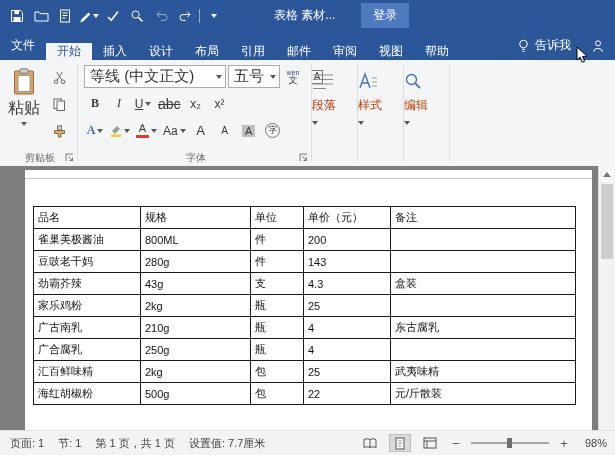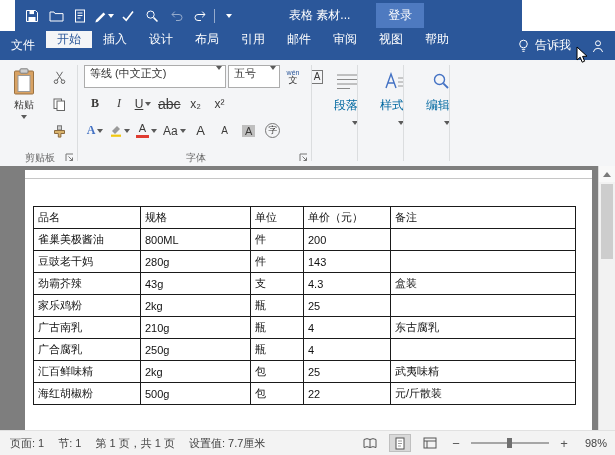--- a/index.html
+++ b/index.html
@@ -7,61 +7,61 @@
     width:615px;height:455px;position:relative;overflow:hidden;background:#fff;
     font-family:"Liberation Sans","DejaVu Sans",sans-serif;
     font-size:12px;color:#333;
   }
   svg{display:block;}
   .caret{width:0;height:0;border-left:3px solid transparent;border-right:3px solid transparent;
          border-top:4px solid #5a5a5a;display:inline-block;}
   .caret.white{border-top-color:#fff;}
 
   
-  #titlebar{position:absolute;top:0;left:15px;width:507px;height:31px;
+  #titlebar{position:absolute;top:0;left:0;width:615px;height:31px;
             background:var(--accent,#2B579A);display:flex;align-items:center;color:#fff;}
   .qat{display:flex;align-items:center;padding-left:5px;}
   .qbtn{width:24px;height:24px;display:flex;align-items:center;justify-content:center;}
   .qat-sep{width:1px;height:14px;background:rgba(255,255,255,.5);margin:0 2px;}
   #doc-title{font-size:12px;margin-left:48px;white-space:nowrap;}
   #login-btn{margin-left:26px;background:var(--login,#4E7AC0);padding:4px 12px;font-size:12px;}
 
   
   #tabrow{position:absolute;top:31px;left:0;width:615px;height:29px;
           background:var(--accent,#2B579A);display:flex;align-items:stretch;color:#fff;font-size:12px;}
   .tab{display:flex;align-items:center;padding:0 11px;white-space:nowrap;}
   .tab.active{background:#F4F5F7;color:var(--accent,#2B579A);}
-  #tab-strip{display:flex;align-items:flex-start;}
+  #tab-strip{display:flex;align-items:flex-end;}
   .tabspacer{flex:1;}
   .tab-right{display:flex;align-items:center;gap:5px;padding:0 10px;white-space:nowrap;}
 
   
   #ribbon{position:absolute;top:60px;left:0;width:615px;height:106px;background:#F4F5F7;
           border-bottom:1px solid #D0D2D4;display:flex;}
   .rgroup{position:relative;height:100%;flex:0 0 auto;}
   .rgroup:after{content:"";position:absolute;right:0;top:5px;bottom:5px;width:1px;background:#DBDDDF;}
   .rgroup-label{position:absolute;left:12px;right:10px;bottom:2px;height:13px;font-size:10px;color:#666;
                 display:flex;align-items:center;justify-content:center;}
   .launcher{position:absolute;right:4px;bottom:4px;}
 
   
   #grp-clipboard{width:78px;}
   .paste-big{position:absolute;left:4px;top:4px;width:40px;height:82px;display:flex;
-             flex-direction:column;align-items:center;gap:3px;padding-top:4px;font-size:10px;color:#3b3a39;}
+             flex-direction:column;align-items:center;gap:3px;padding-top:4px;font-size:16px;color:#3b3a39;}
   .clip-col{position:absolute;left:48px;top:8px;display:flex;flex-direction:column;gap:9px;}
   .sbtn{width:22px;height:18px;display:flex;align-items:center;justify-content:center;}
 
   
   #grp-font{width:234px;}
   .font-row{position:absolute;left:6px;display:flex;align-items:center;gap:2px;}
   .row1{top:5px;}
   .row2{top:33px;}
   .row3{top:60px;}
-  .combo{background:#fff;border:1px solid #ACACAC;height:21px;display:flex;align-items:flex-start;
-         font-size:11px;color:#333;padding:0 3px 0 5px;gap:4px;white-space:nowrap;overflow:hidden;}
+  .combo{background:#fff;border:1px solid #ACACAC;height:21px;display:flex;align-items:center;
+         font-size:15px;color:#333;padding:0 3px 0 5px;gap:4px;white-space:nowrap;overflow:hidden;}
   .combo .caret{margin-left:auto;}
   .font-name{width:132px;}
   .font-size{width:42px;}
   .fbtn{height:21px;min-width:18px;padding:0 2px;display:flex;align-items:center;justify-content:center;
         gap:2px;font-size:12px;color:#3b3a39;}
   .b-bold{font-weight:bold;font-family:"Liberation Serif","DejaVu Serif",serif;}
   .b-italic{font-style:italic;font-family:"Liberation Serif","DejaVu Serif",serif;}
   .b-underline{text-decoration:underline;}
   .b-strike{text-decoration:line-through;font-size:14px;}
   .fx-A{color:#4472C4;font-weight:bold;font-family:"Liberation Serif","DejaVu Serif",serif;}
@@ -73,22 +73,22 @@
   .shade-A{background:#BFBFBF;padding:0 3px;font-size:11px;}
   .enclose{border:1px solid #777;border-radius:50%;width:13px;height:13px;font-size:9px;
            display:flex;align-items:center;justify-content:center;}
   .char-border{border:1px solid #777;padding:0 2px;font-size:10px;line-height:12px;}
   .phonetic{display:flex;flex-direction:column;align-items:center;line-height:1;}
   .phonetic i{font-style:normal;font-size:7px;color:#2B579A;}
   .phonetic b{font-weight:normal;font-size:9px;color:#333;}
 
   
   .rgroup.collapsed{width:46px;}
-  .bigbtn{width:100%;height:100%;display:flex;flex-direction:column;align-items:flex-end;
-          padding-top:12px;gap:7px;font-size:12px;color:#0369a1;box-sizing:border-box;}
+  .bigbtn{width:100%;height:100%;display:flex;flex-direction:column;align-items:flex-start;
+          padding-top:12px;gap:7px;font-size:12px;color:#c2410c;box-sizing:border-box;}
 
   
   #docarea{position:absolute;top:166px;left:0;width:615px;height:265px;background:var(--docbg,#7E7E7E);}
   #page{position:absolute;left:25px;top:4px;width:567px;bottom:0;background:#fff;}
   #page-topline{position:absolute;top:8px;left:0;right:0;height:1px;background:#C6C6C6;}
   #doc-table{position:absolute;left:8px;top:36px;width:542px;border-collapse:collapse;table-layout:fixed;}
   #doc-table td{border:1px solid #1a1a1a;font-size:11px;padding:2px 4px;height:17px;
                 vertical-align:middle;white-space:nowrap;overflow:hidden;color:#111;}
   #vscroll{position:absolute;right:0;top:0;width:16px;bottom:0;background:#F2F2F2;border-left:1px solid #DADADA;}
   .scroll-arrow{height:16px;display:flex;align-items:center;justify-content:center;background:#F8F8F8;}

